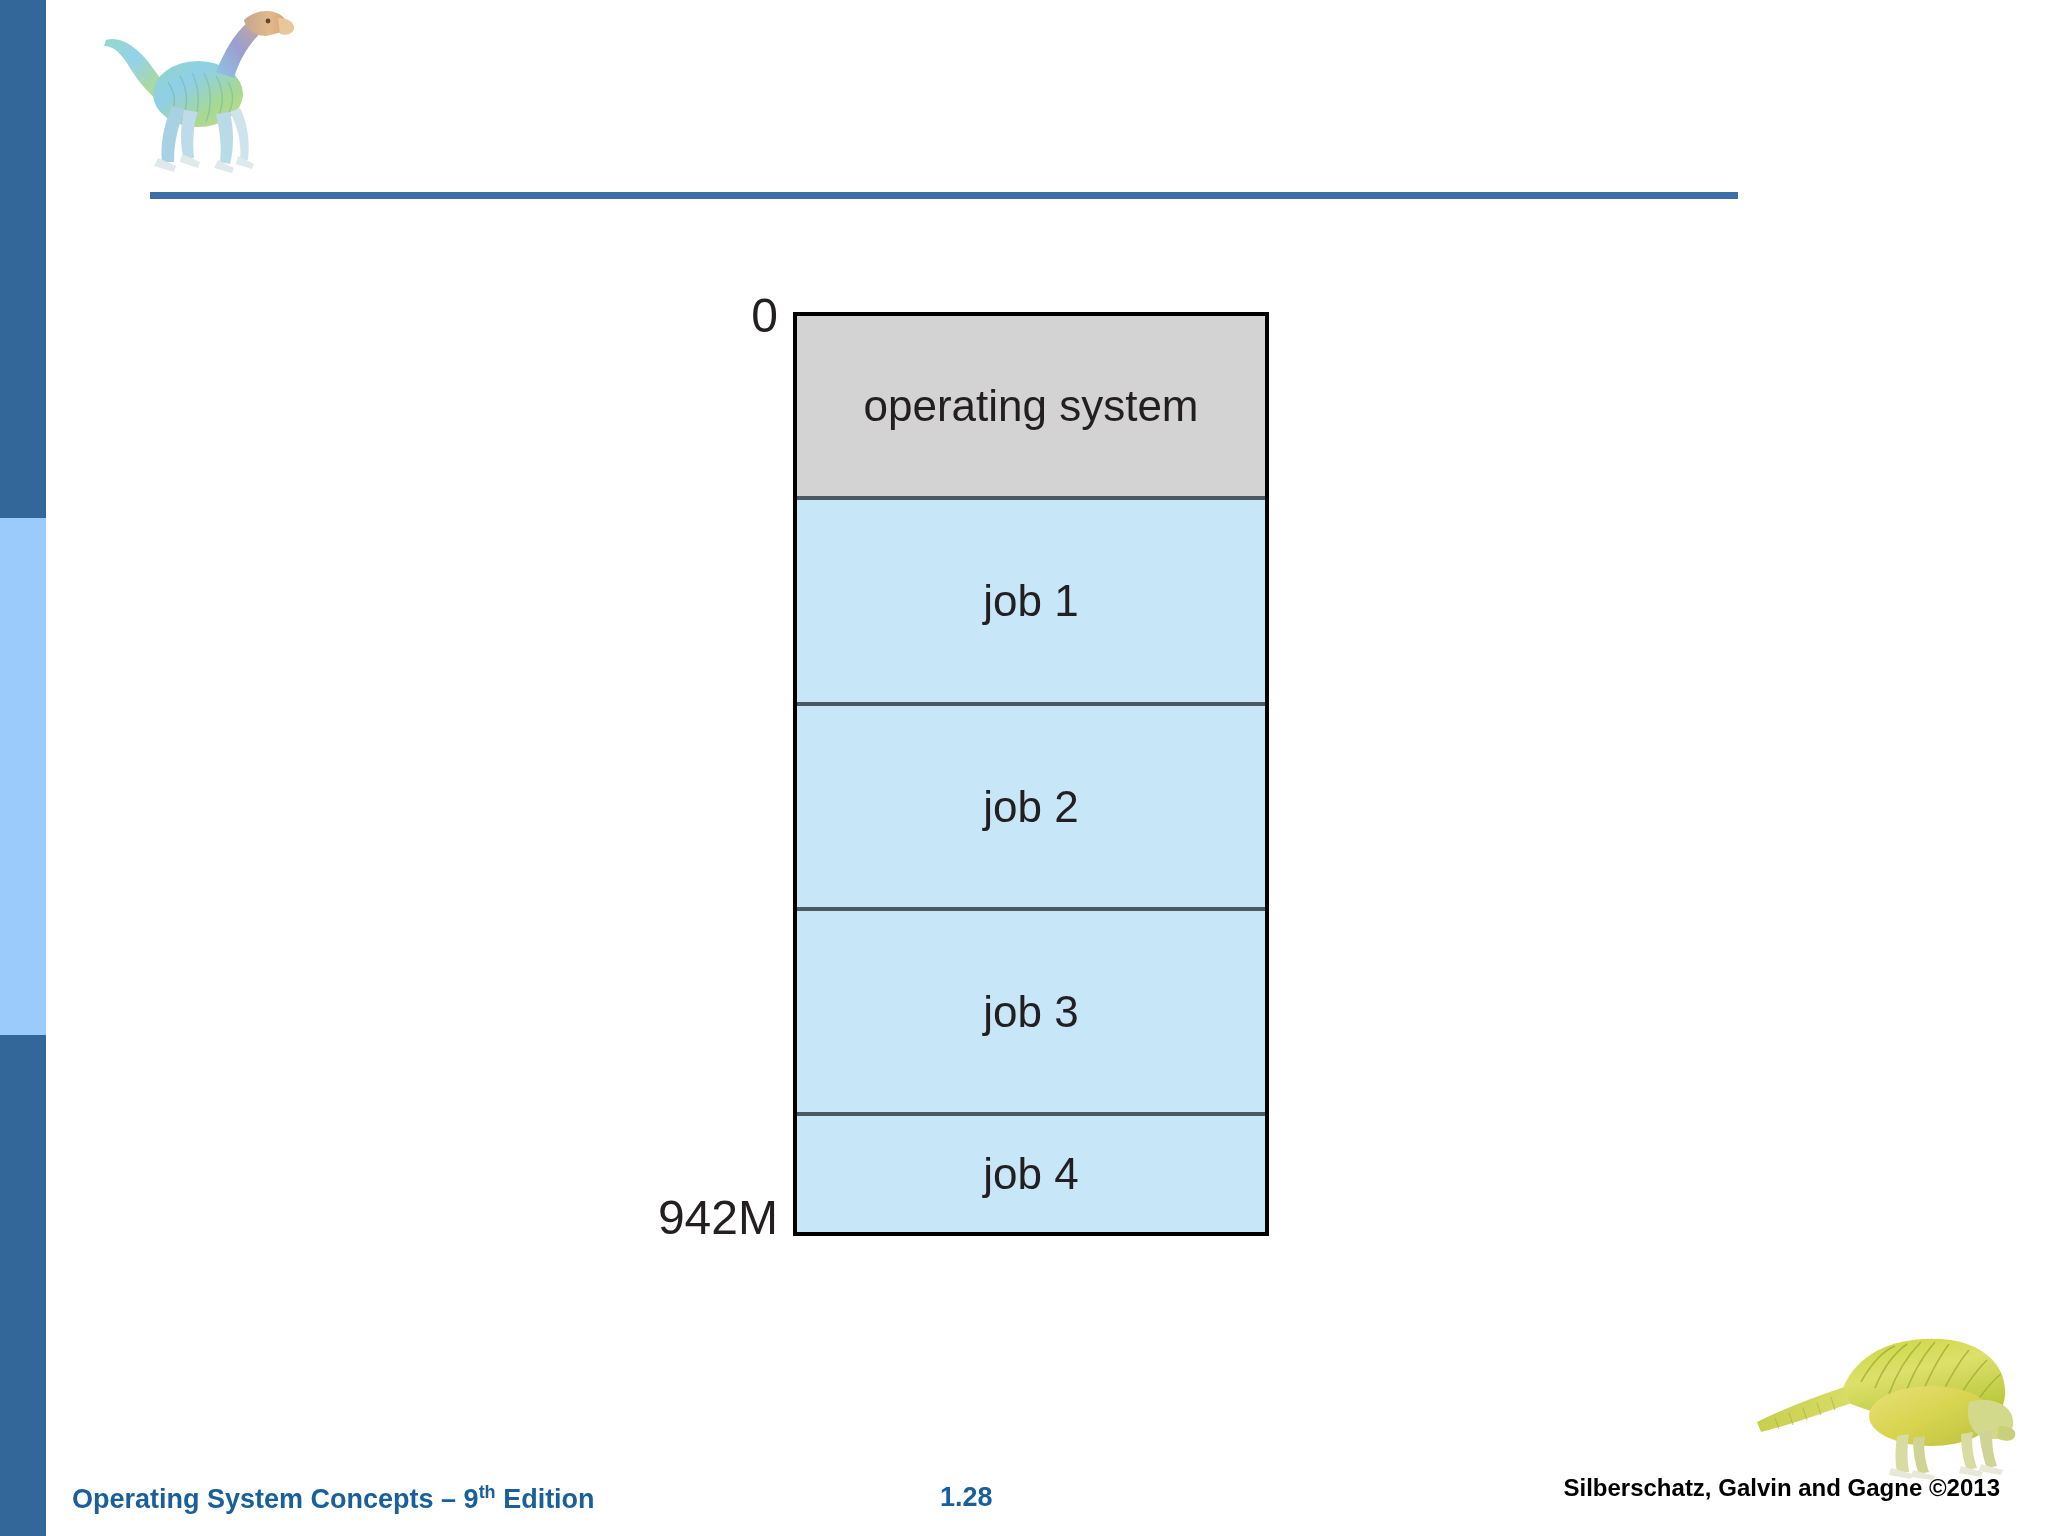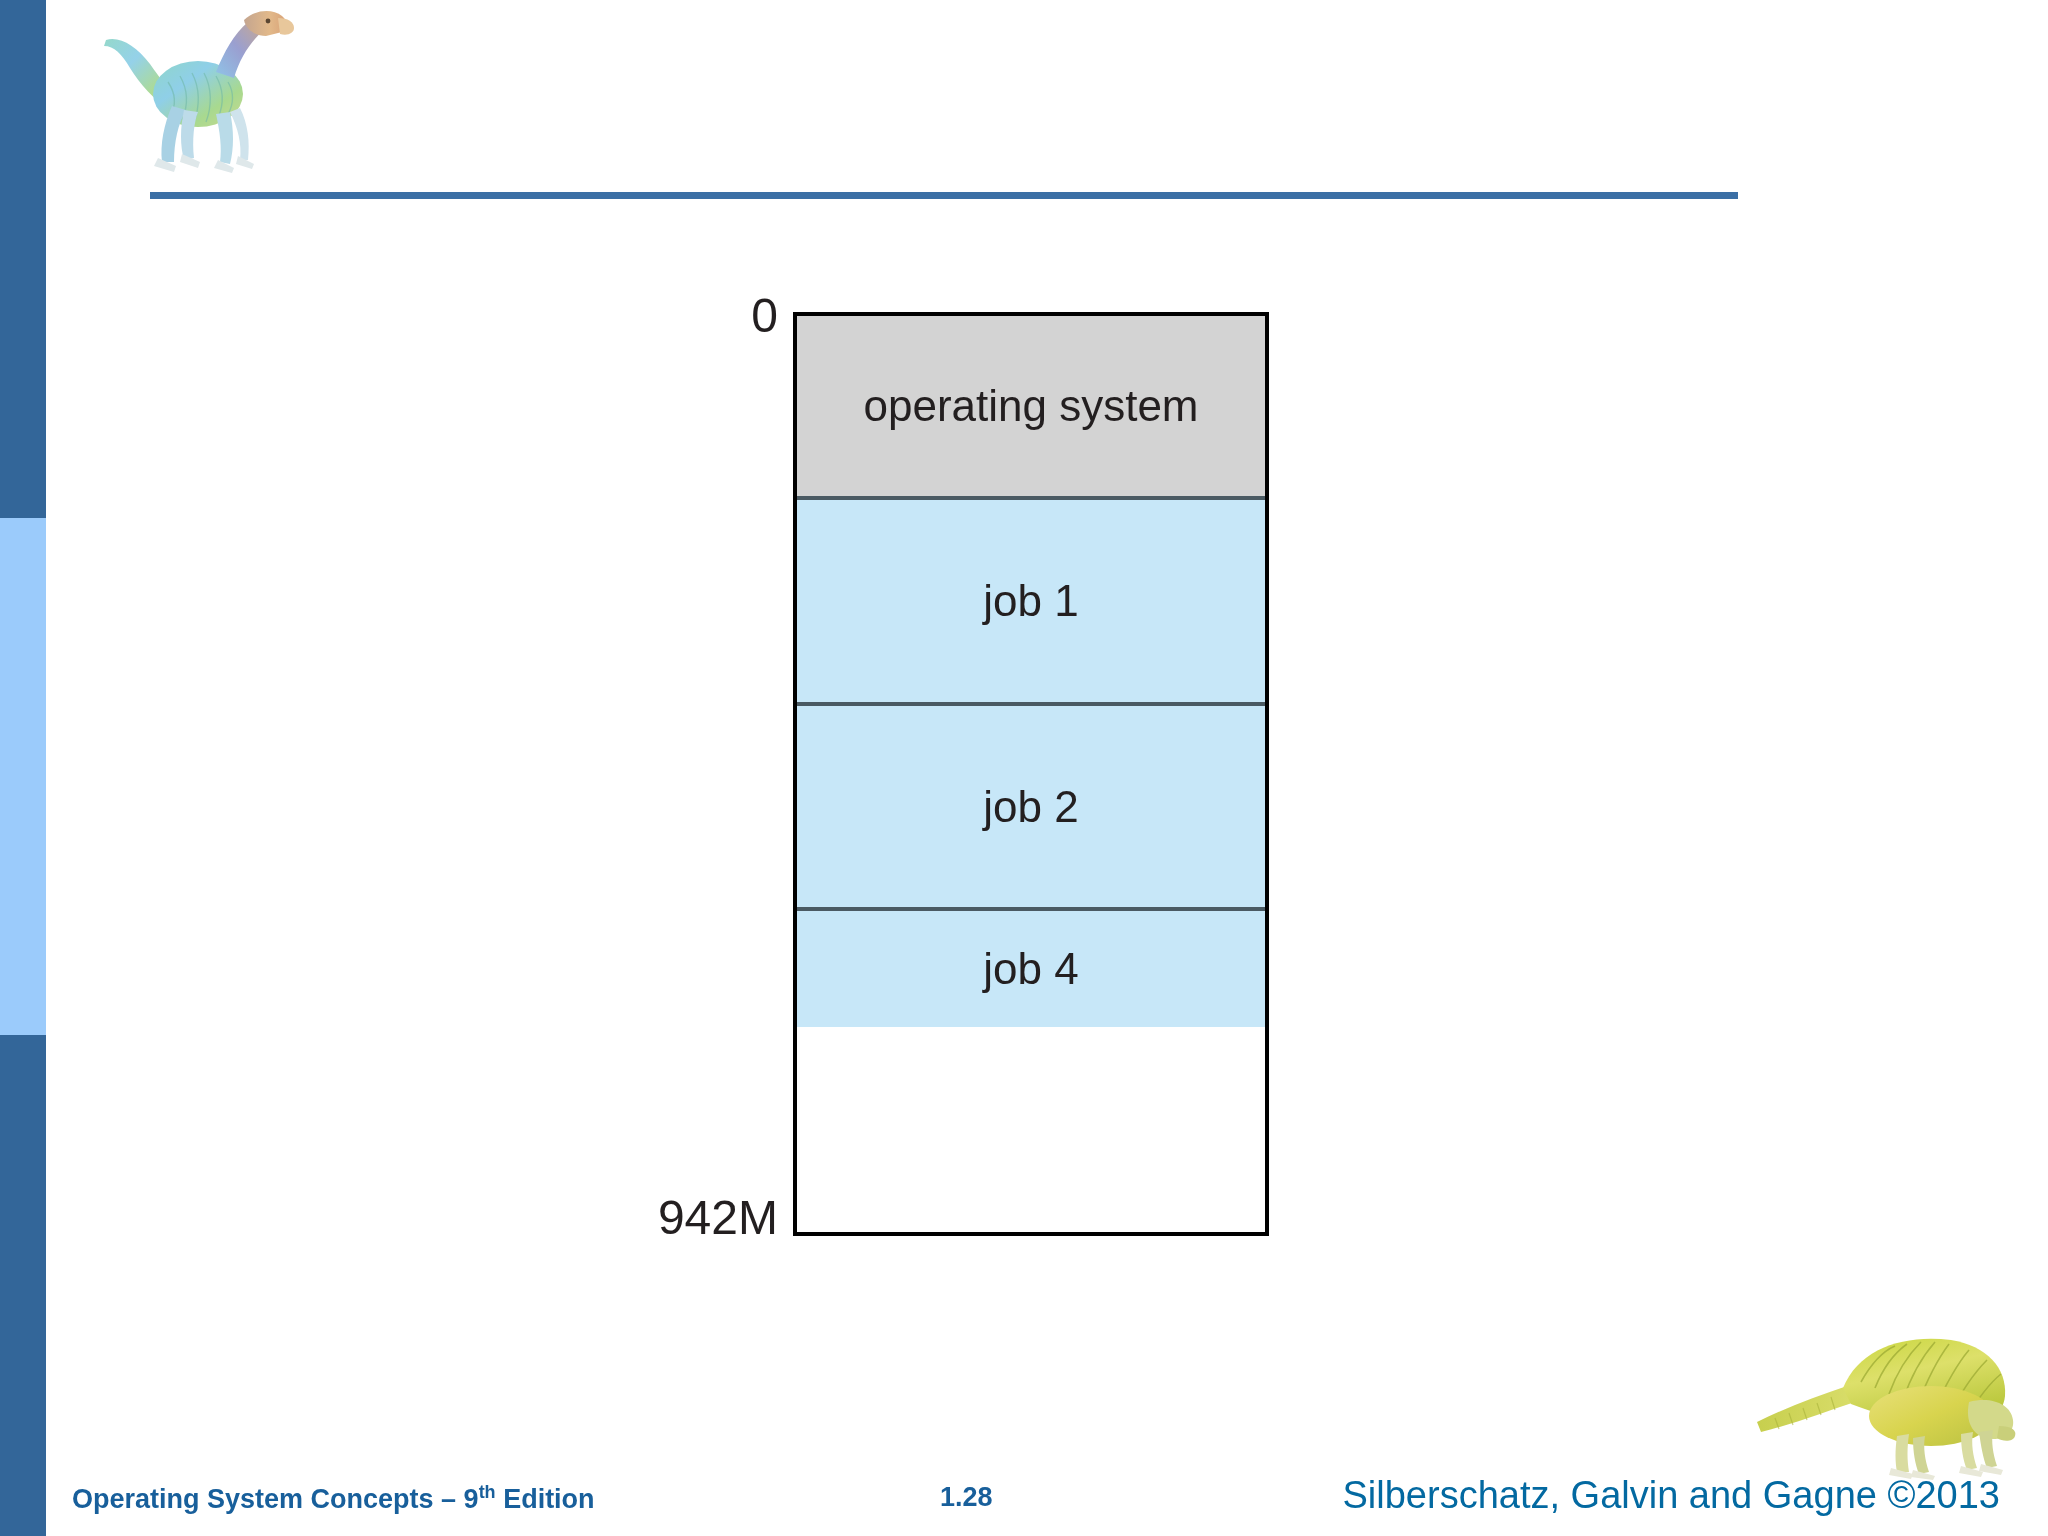--- a/index.html
+++ b/index.html
@@ -148,23 +148,23 @@
     top: 0;
     width: 180px;
     font-size: 27px;
     font-weight: bold;
     color: #185F9B;
   }
   .footer-right {
     position: absolute;
     right: 48px;
     top: -8px;
-    font-size: 38px;
-    font-weight: normal;
-    color: #0369a1;
+    font-size: 24px;
+    font-weight: bold;
+    color: #000000;
     white-space: nowrap;
   }
 </style>
 </head>
 <body>
 
 <div class="sidebar">
   <div class="sidebar-seg top"></div>
   <div class="sidebar-seg middle"></div>
   <div class="sidebar-seg bottom"></div>
@@ -229,20 +229,21 @@
 </div>
 
 <div class="addr-label addr-top">0</div>
 
 <div class="addr-label addr-bottom">942M</div>
 
 <div class="diagram">
   <div class="mem-block os">operating system</div>
   <div class="mem-block job1">job 1</div>
   <div class="mem-block job2">job 2</div>
+  <div class="mem-block job3">job 3</div>
   <div class="mem-block job4">job 4</div>
 </div>
 
 <svg class="dino-logo-bottom" viewBox="0 0 270 150">
   <defs>
     <linearGradient id="sailGrad" x1="0" y1="0" x2="0.4" y2="1">
       <stop offset="0%" stop-color="#c9d63f"></stop>
       <stop offset="45%" stop-color="#dde06a"></stop>
       <stop offset="100%" stop-color="#b8c63a"></stop>
     </linearGradient>

